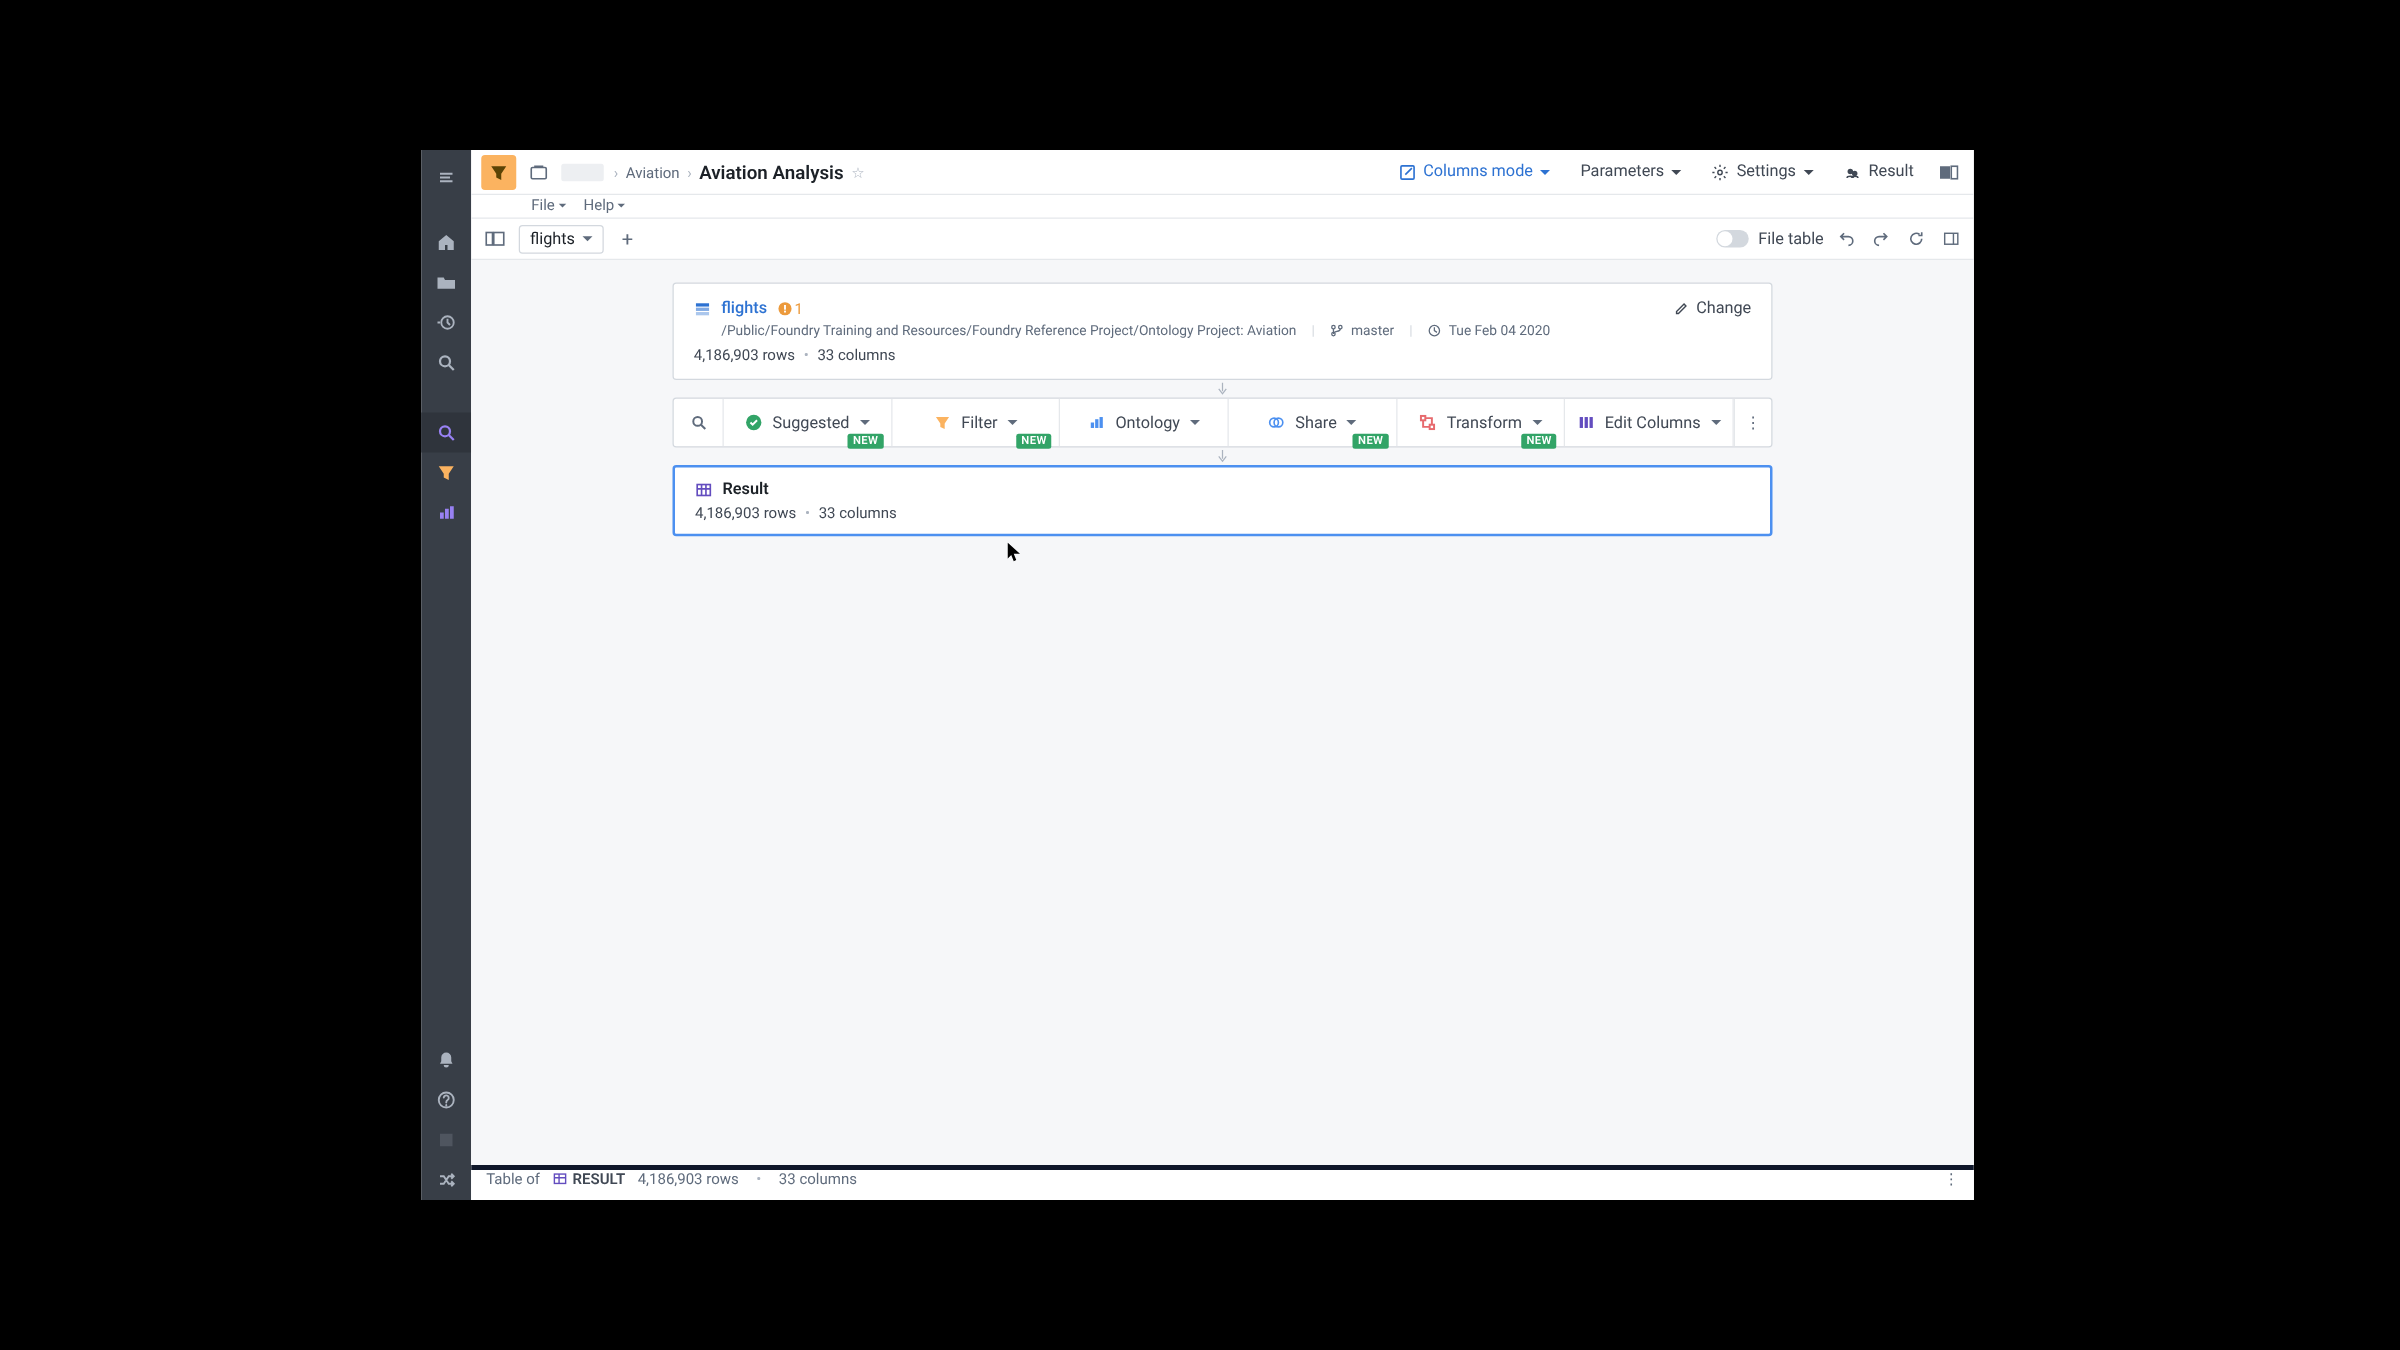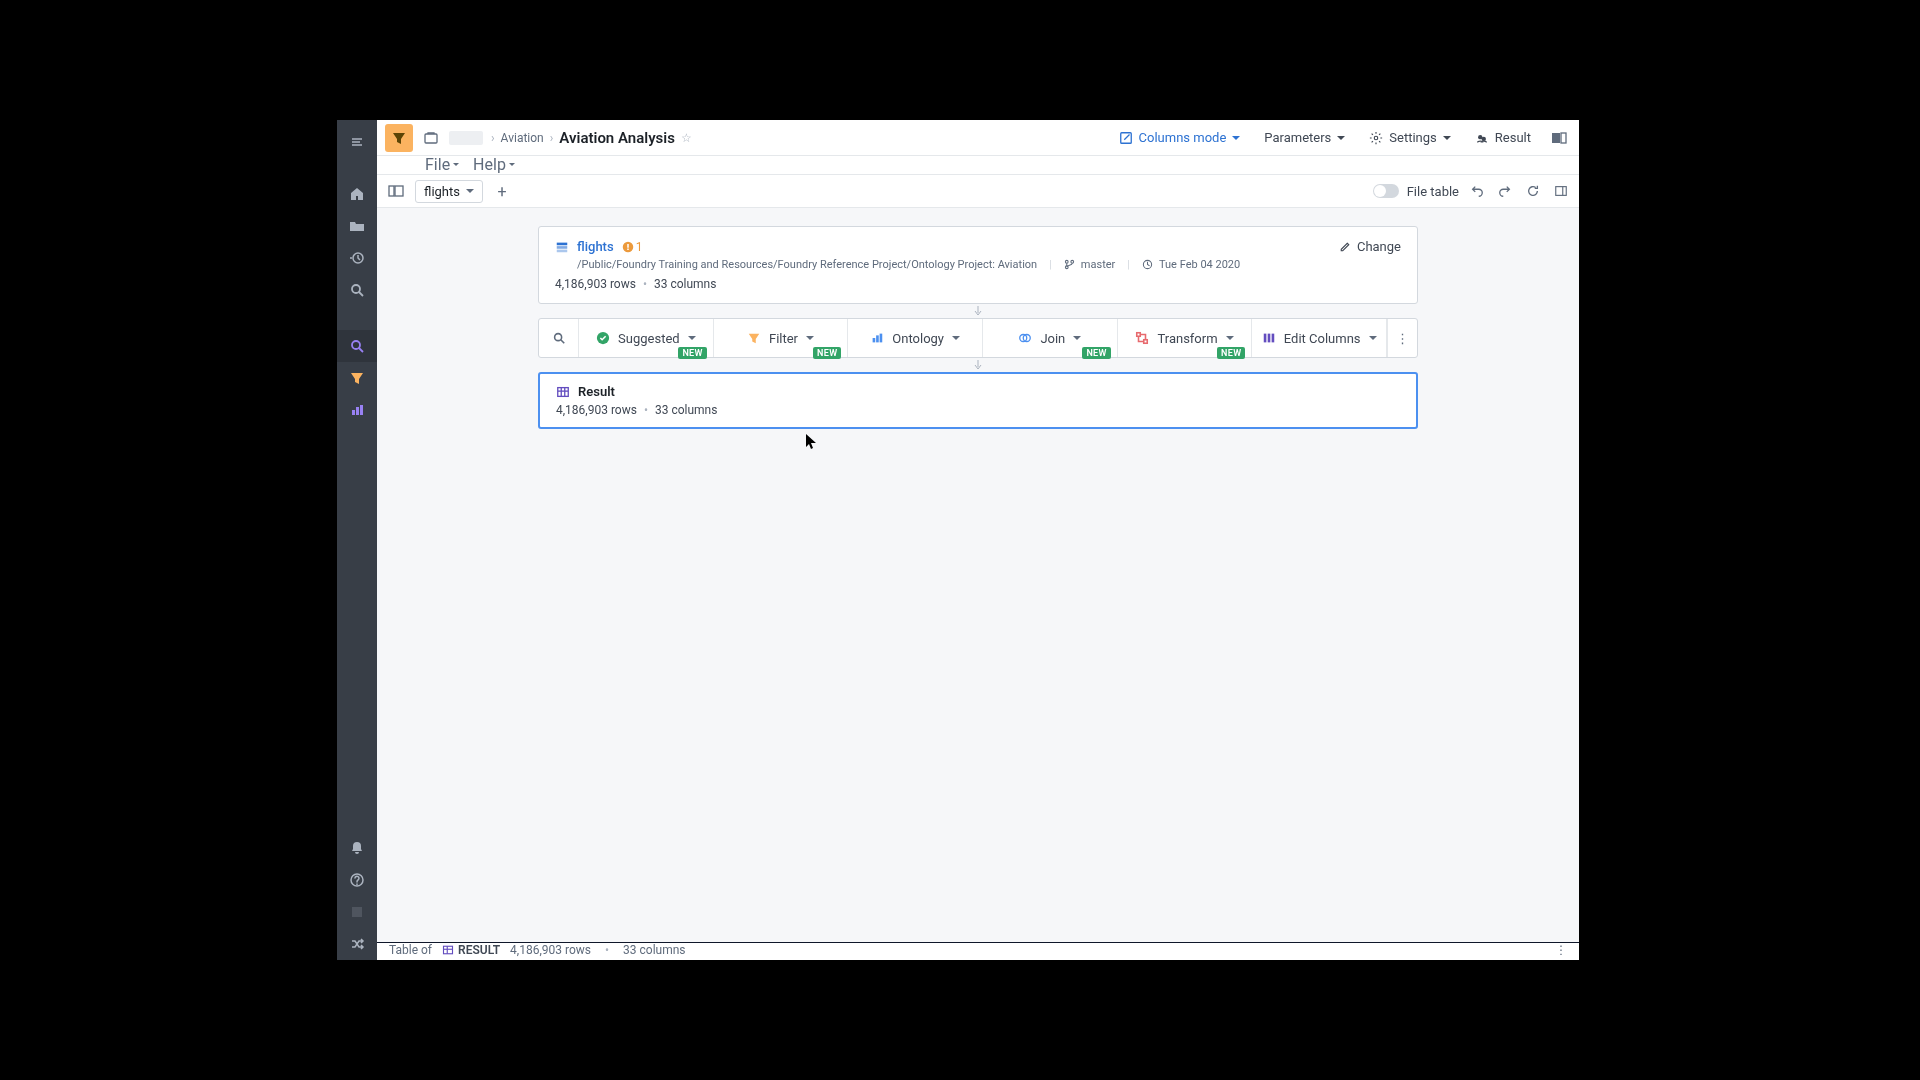--- a/index.html
+++ b/index.html
@@ -30,21 +30,21 @@
 .breadcrumb .title { font-size: 15px; font-weight: 600; color: #1c2127; }
 .star { color: #abb3bf; cursor:pointer; }
 .header .grow { flex: 1; }
 .header .btn { display: flex; align-items: center; gap: 6px; padding: 4px 8px; border-radius: 3px; cursor: pointer; font-size: 13px; color: #404854; }
 .header .btn.blue { color: #2d72d2; }
 .header .btn svg { width: 14px; height: 14px; }
 .caret { width: 0; height: 0; border-left: 4px solid transparent; border-right: 4px solid transparent; border-top: 4px solid currentColor; }
 .panel-toggle { width: 24px; height: 24px; display:flex; align-items:center; justify-content:center; color:#5f6b7c; cursor:pointer; }
 
 
-.subheader { height: 20px; display: flex; align-items: center; padding-left: 48px; gap: 14px; font-size: 16px; color: #5f6b7c; margin-top:-2px; }
+.subheader { height: 20px; display: flex; align-items: center; padding-left: 48px; gap: 14px; font-size: 12px; color: #5f6b7c; margin-top:-2px; }
 .subheader .menu { display:flex; align-items:center; gap:3px; cursor:pointer; }
 .subheader .caret { border-top-width:3px; border-left-width:3px; border-right-width:3px; }
 
 
 .tabsrow { height: 34px; display: flex; align-items: center; border-top: 1px solid #e5e8eb; border-bottom: 1px solid #e5e8eb; padding: 0 8px; gap: 8px; }
 .tabsrow .left-icon { width: 22px; height: 22px; display:flex; align-items:center; justify-content:center; color:#5f6b7c; cursor:pointer; }
 .tab { display:flex; align-items:center; gap:6px; padding: 3px 8px; background:#fff; border:1px solid #d3d8de; border-radius:3px; font-size:13px; cursor:pointer; }
 .tab .caret { color:#5f6b7c; }
 .add-tab { width:22px; height:22px; color:#5f6b7c; display:flex; align-items:center; justify-content:center; cursor:pointer; font-size:16px; }
 .tabsrow .grow { flex:1; }
@@ -85,21 +85,21 @@
 
 .result-card { width:880px; background:#fff; border:2px solid #4c90f0; border-radius:3px; padding: 10px 16px; }
 .result-card .row1 { display:flex; align-items:center; gap:8px; font-size:13px; font-weight:600; }
 .table-icon { width:14px; height:14px; color:#634dbf; }
 .result-card .stats { font-size:12px; color:#404854; margin-top:4px; }
 
 
 .cursor { position:absolute; width:12px; height:16px; }
 
 
-.footer { height: 18px; border-top:1px solid #0f172a; display:flex; align-items:flex-start; padding: 0 12px; gap:10px; font-size:12px; color:#5f6b7c; background:#fff; }
+.footer { height: 28px; border-top:4px solid #0f172a; display:flex; align-items:flex-start; padding: 0 12px; gap:10px; font-size:12px; color:#5f6b7c; background:#fff; }
 .footer .result-chip { display:flex; align-items:center; gap:4px; color:#404854; font-weight:600; }
 .footer .grow { flex:1; }
 .footer .more { cursor:pointer; }
 
 </style>
 </head>
 <body>
 
 <div class="frame">
 
@@ -388,21 +388,21 @@
           <span class="caret"></span>
         </div>
         <div class="tbtn">
           <span class="badge">NEW</span>
           <span class="ticon" style="color:#4c90f0">
             <svg viewBox="0 0 16 16" fill="none" stroke="currentColor" stroke-width="1.5">
                 <circle cx="6" cy="8" r="4"></circle>
                 <circle cx="10" cy="8" r="4"></circle>
               </svg>
           </span>
-          <span>Join</span>
+          <span>Share</span>
           <span class="caret"></span>
         </div>
         <div class="tbtn">
           <span class="badge">NEW</span>
           <span class="ticon" style="color:#e76a6e">
             <svg viewBox="0 0 16 16" fill="none" stroke="currentColor" stroke-width="1.8">
                 <rect x="2" y="2" width="4" height="4"></rect>
                 <rect x="10" y="10" width="4" height="4"></rect>
                 <path d="M6 4h6v6M10 12H4V6"></path>
               </svg>

